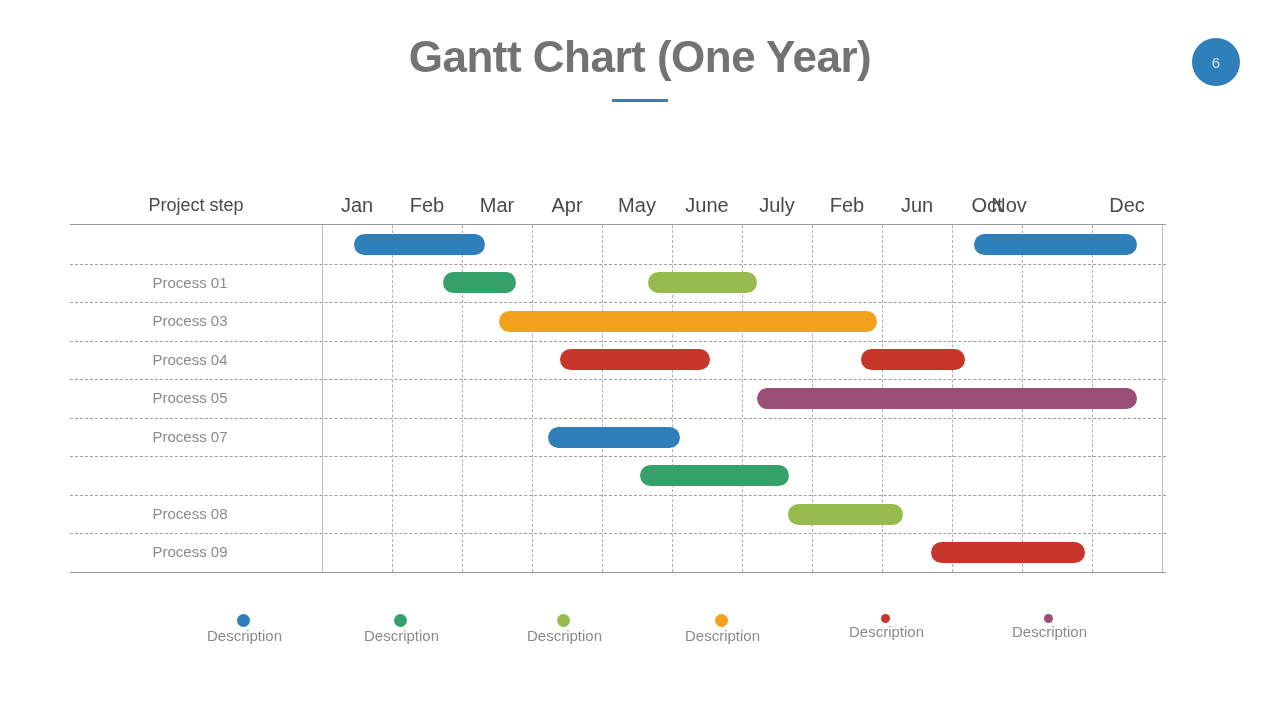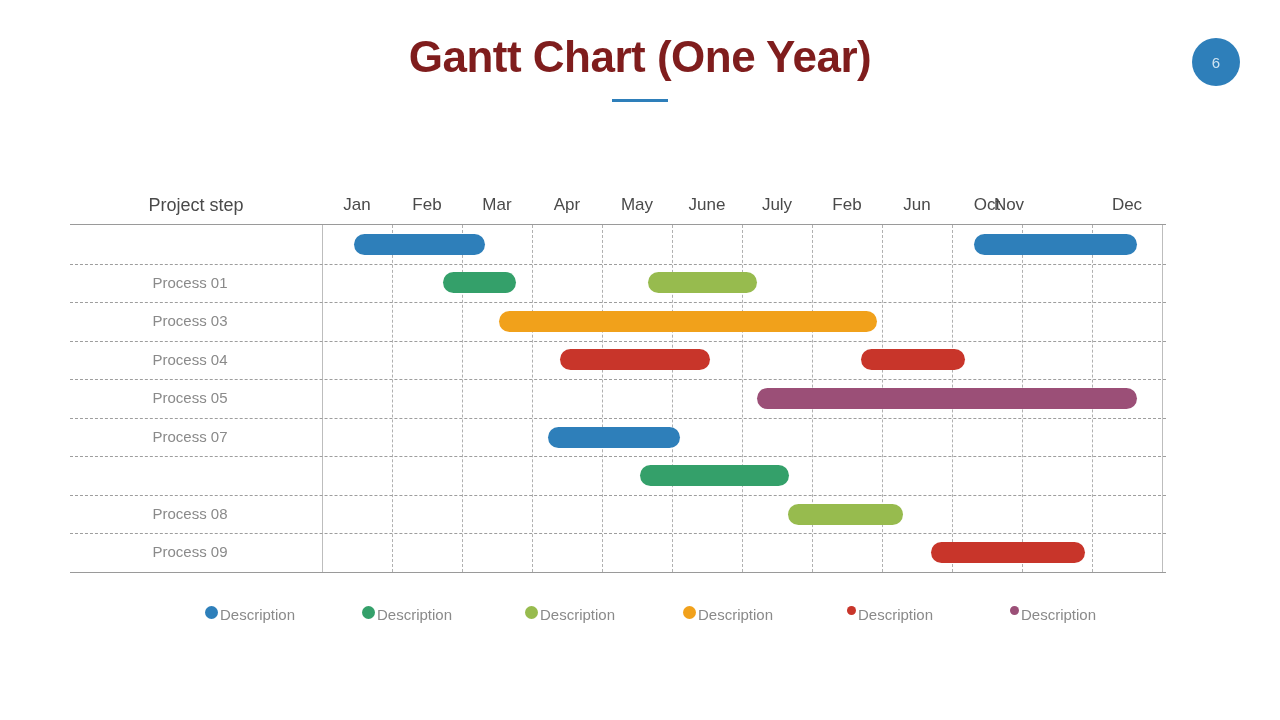--- a/index.html
+++ b/index.html
@@ -17,21 +17,21 @@
 
   
   .slide-title {
     position: absolute;
     top: 32px;
     left: 0;
     width: 1280px;
     text-align: center;
     font-size: 44px;
     font-weight: bold;
-    color: #7f1d1d;
+    color: #737373;
     letter-spacing: -0.5px;
     white-space: nowrap;
   }
   .title-underline {
     position: absolute;
     top: 99px;
     left: 612px;
     width: 56px;
     height: 3px;
     background: #2e7fba;
@@ -78,21 +78,21 @@
     text-align: center;
     font-size: 18px;
     color: #4a4a4a;
   }
   .month-cell {
     position: absolute;
     top: 0;
     height: 38px;
     line-height: 38px;
     text-align: center;
-    font-size: 17px;
+    font-size: 20px;
     color: #4a4a4a;
     width: 70px;
   }
 
   
   .rule {
     position: absolute;
     left: 0;
     width: 1096px;
     height: 1px;
@@ -153,25 +153,26 @@
   
   .legend {
     position: absolute;
     left: 70px;
     top: 606px;
     width: 1096px;
     height: 28px;
   }
   .legend-item {
     position: absolute;
-    top: 0;
+    top: 8px;
     height: 28px;
     display: flex;
-    align-items: flex-start;
+    align-items: center;
     white-space: nowrap;
+    flex-direction: column;
   }
   .legend-dot {
     border-radius: 50%;
     display: inline-block;
     flex: none;
   }
   .legend-text {
     font-size: 15px;
     color: #8a8a8a;
     margin-left: 2px;

